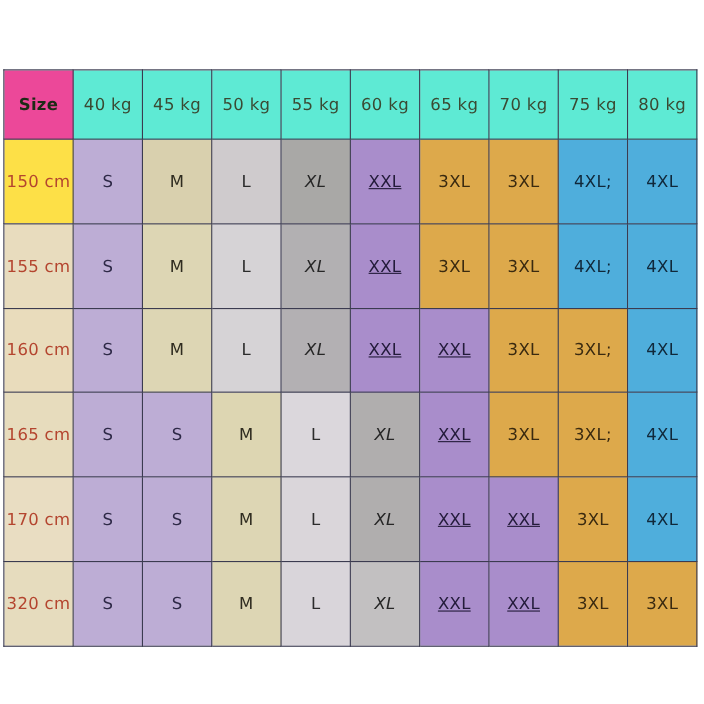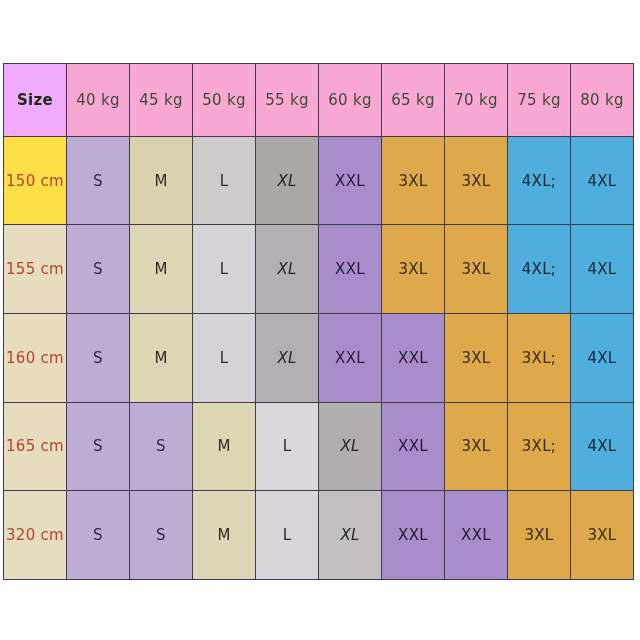--- a/index.html
+++ b/index.html
@@ -36,27 +36,27 @@
     vertical-align: middle;
     padding: 0;
     font-size: 15px;
     letter-spacing: 0.3px;
   }
 
   
   tr.header-row td { height: 62px; }
 
   td.cell-size-head {
-    background: #f0abfc;
+    background: #ec4899;
     color: #1d2b16;
     font-weight: bold;
     font-size: 15px;
   }
   td.cell-kg-head {
-    background: #f9a8d4;
+    background: #5eead4;
     color: #3a4a33;
     font-size: 15px;
   }
 
   
   td.cell-row-label {
     background: #e6dcc0;
     color: #b4452f;
     font-size: 15px;
     font-weight: normal;
@@ -69,21 +69,21 @@
   tr.r5 td.cell-row-label { background: #e6dcbe; }
 
   
   tr.data-row td { height: 75.8px; }
 
   
   td.sz-S   { background: #bdadd5; color: #2d2846; }
   td.sz-M   { background: #ddd6b4; color: #2f2c20; }
   td.sz-L   { background: #d6d3d6; color: #2b2b2b; }
   td.sz-XL  { background: #b0aeae; color: #262626; font-style: italic; }
-  td.sz-XXL { background: #a98dcb; color: #231b3a; }
+  td.sz-XXL { background: #a98dcb; color: #231b3a; text-decoration: underline; }
   td.sz-3XL { background: #dda94b; color: #3a2a10; margin-top: 44px; }
   td.sz-4XL { background: #4faedc; color: #10283a; }
 
   
   tr.r0 td.sz-M  { background: #d9d0ae; }
   tr.r0 td.sz-L  { background: #cfcbcd; }
   tr.r0 td.sz-XL { background: #a9a8a6; }
   tr.r1 td.sz-XL { background: #b2b0b2; }
   tr.r2 td.sz-XL { background: #b3b0b3; }
   tr.r3 td.sz-L  { background: #dbd7dc; }
@@ -157,20 +157,32 @@
         <td class="sz-S">S</td>
         <td class="sz-M">M</td>
         <td class="sz-L">L</td>
         <td class="sz-XL">XL</td>
         <td class="sz-XXL">XXL</td>
         <td class="sz-3XL">3XL</td>
         <td class="sz-3XL">3XL;</td>
         <td class="sz-4XL">4XL</td>
       </tr>
 
+      <tr class="data-row r4">
+        <td class="cell-row-label">170 cm</td>
+        <td class="sz-S">S</td>
+        <td class="sz-S">S</td>
+        <td class="sz-M">M</td>
+        <td class="sz-L">L</td>
+        <td class="sz-XL">XL</td>
+        <td class="sz-XXL">XXL</td>
+        <td class="sz-XXL">XXL</td>
+        <td class="sz-3XL">3XL</td>
+        <td class="sz-4XL">4XL</td>
+      </tr>
 
       <tr class="data-row r5">
         <td class="cell-row-label">320 cm</td>
         <td class="sz-S">S</td>
         <td class="sz-S">S</td>
         <td class="sz-M">M</td>
         <td class="sz-L">L</td>
         <td class="sz-XL">XL</td>
         <td class="sz-XXL">XXL</td>
         <td class="sz-XXL">XXL</td>

